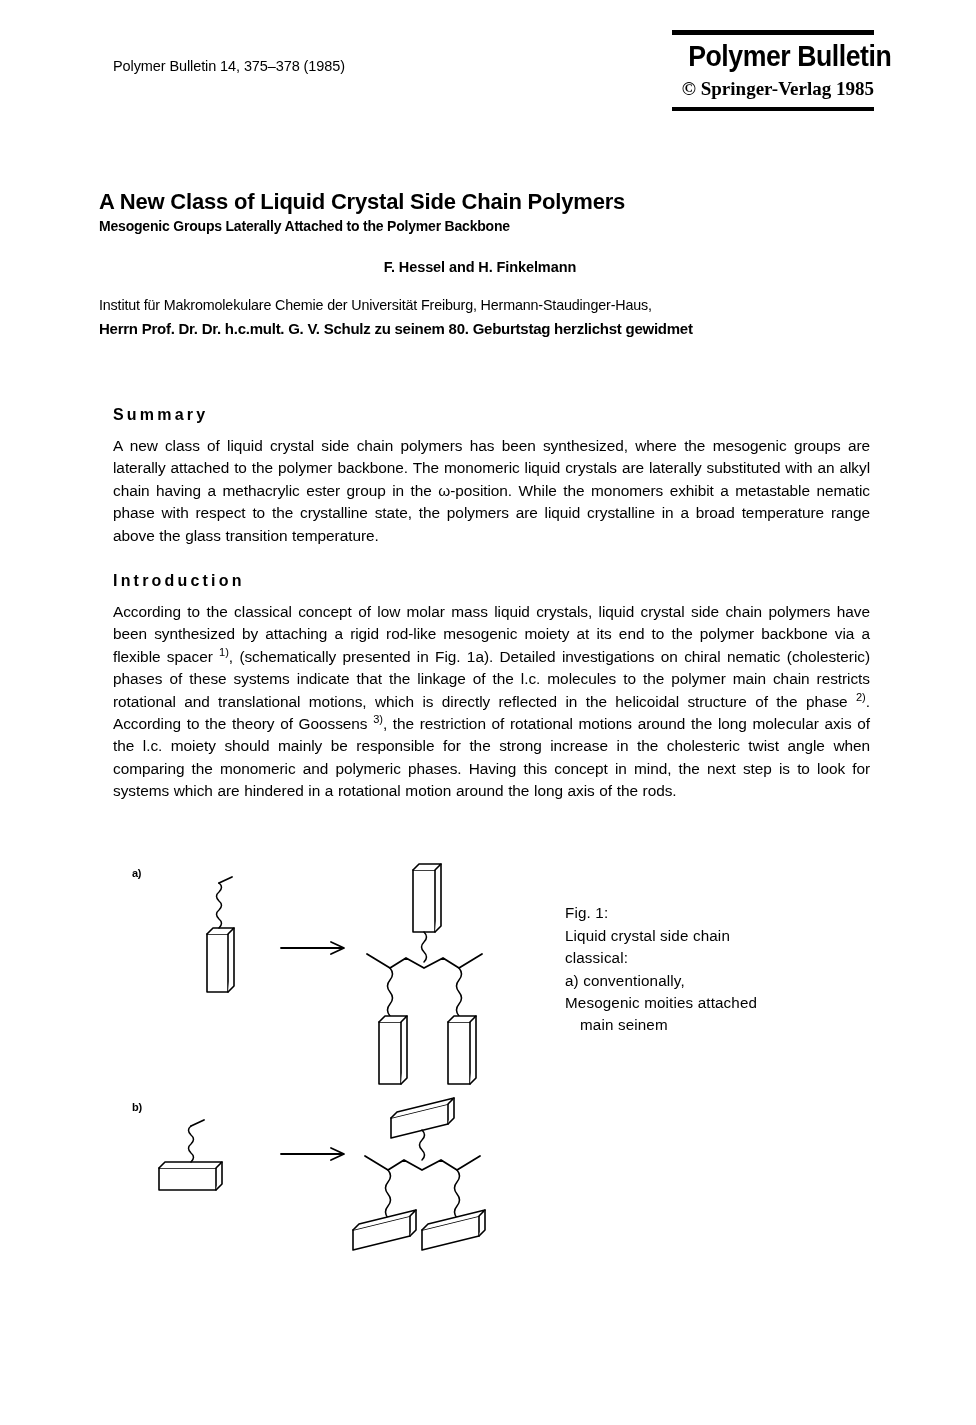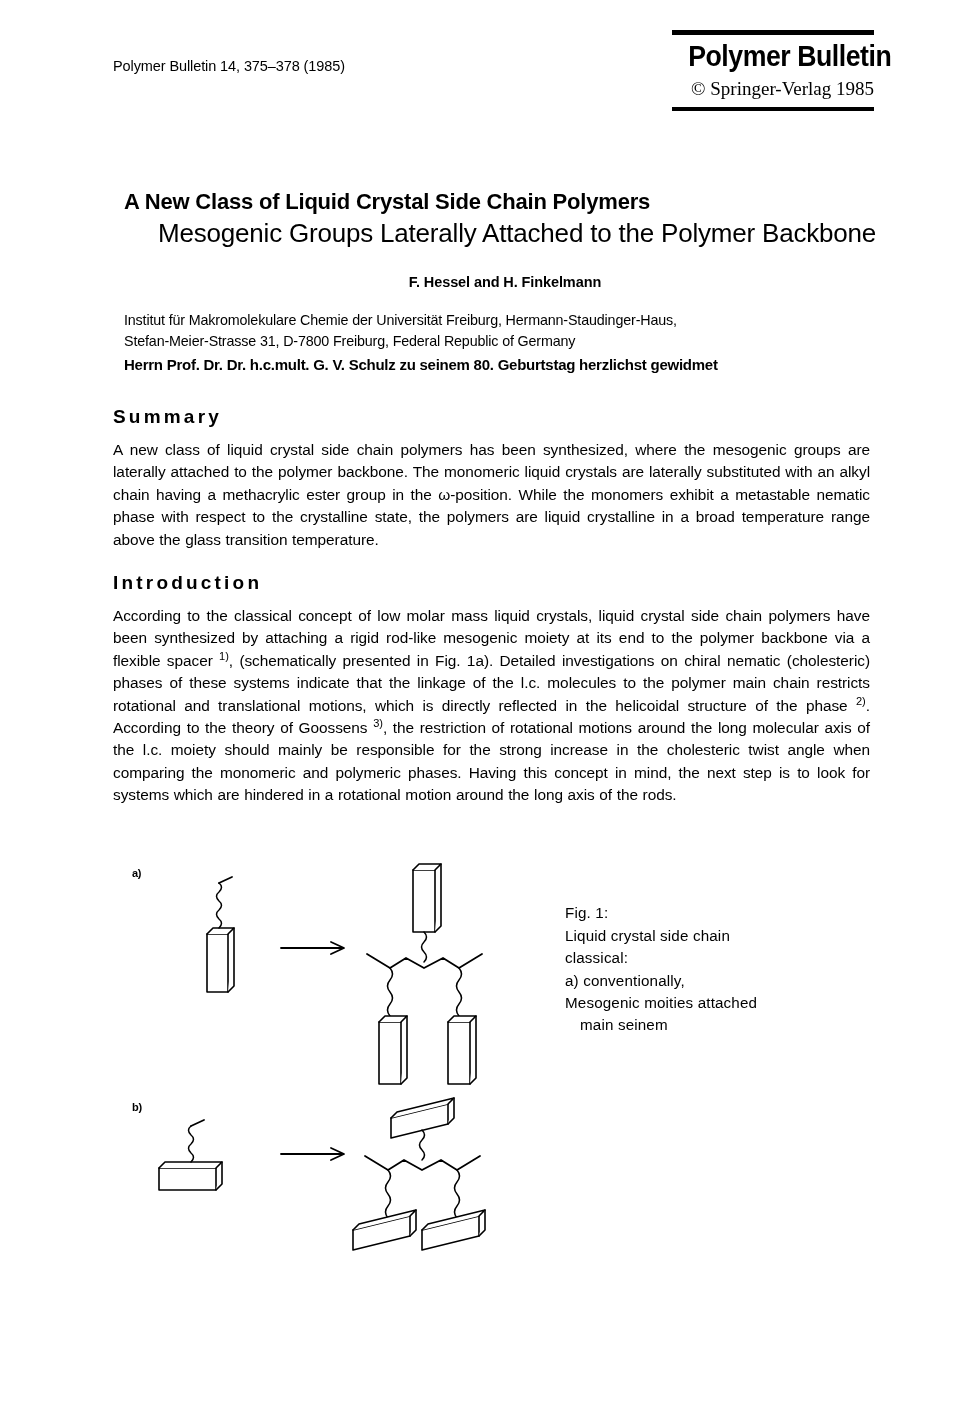--- a/index.html
+++ b/index.html
@@ -48,52 +48,52 @@
     transform: scaleX(0.92);
     transform-origin: right center;
     white-space: nowrap;
   }
   .copyright {
     font-family: "Liberation Serif", serif;
     font-size: 19px;
     line-height: 1.25;
     margin-top: 6px;
     white-space: nowrap;
+    font-weight: bold;
   }
 
   .cite-line {
     position: absolute;
     left: 113px;
     top: 58px;
     font-size: 14.5px;
     font-family: "Liberation Sans", sans-serif;
     letter-spacing: -0.1px;
     white-space: nowrap;
   }
 
   
   .title-block {
     position: absolute;
-    left: 124px;
+    left: 99px;
     top: 189px;
     width: 762px;
   }
   .title-1 {
     font-size: 22px;
     font-weight: bold;
     letter-spacing: -0.2px;
     line-height: 1.2;
   }
   .title-2 {
-    font-size: 26px;
-    font-weight: normal;
+    font-size: 14px;
+    font-weight: bold;
     letter-spacing: -0.2px;
     line-height: 1.2;
     margin-top: 3px;
-    margin-left: 34px;
   }
   .authors {
     font-size: 14.5px;
     font-weight: bold;
     margin-top: 24px;
     letter-spacing: -0.1px;
     text-align: center;
   }
   .affiliation {
     font-size: 14.3px;
@@ -108,21 +108,21 @@
     letter-spacing: -0.25px;
   }
 
   
   .section {
     position: absolute;
     left: 113px;
     width: 757px;
   }
   .section-heading {
-    font-size: 19px;
+    font-size: 16px;
     font-weight: bold;
     letter-spacing: 3.2px;
     margin-bottom: 11px;
   }
   .body-text {
     font-size: 15.4px;
     line-height: 1.455;
     text-align: justify;
     text-justify: inter-word;
     letter-spacing: -0.05px;
@@ -189,21 +189,20 @@
     <div class="copyright">© Springer-Verlag 1985</div>
     <div class="rule-bottom"></div>
   </div>
 
   <div class="title-block">
     <div class="title-1">A New Class of Liquid Crystal Side Chain Polymers</div>
     <div class="title-2">Mesogenic Groups Laterally Attached to the Polymer Backbone</div>
     <div class="authors">F. Hessel and H. Finkelmann</div>
     <div class="affiliation">
       <div>Institut für Makromolekulare Chemie der Universität Freiburg, Hermann-Staudinger-Haus,</div>
-      <div>Stefan-Meier-Strasse 31, D-7800 Freiburg, Federal Republic of Germany</div>
     </div>
     <div class="dedication">Herrn Prof. Dr. Dr. h.c.mult. G. V. Schulz zu seinem 80. Geburtstag herzlichst gewidmet</div>
   </div>
 
   <div class="section" id="summary-section">
     <div class="section-heading">Summary</div>
     <div class="body-text">A new class of liquid crystal side chain polymers has been synthesized, where the mesogenic groups are laterally attached to the polymer backbone. The monomeric liquid crystals are laterally substituted with an alkyl chain having a methacrylic ester group in the ω-position. While the monomers exhibit a metastable nematic phase with respect to the crystalline state, the polymers are liquid crystalline in a broad temperature range above the glass transition temperature.</div>
   </div>
 
   <div class="section" id="introduction-section">

